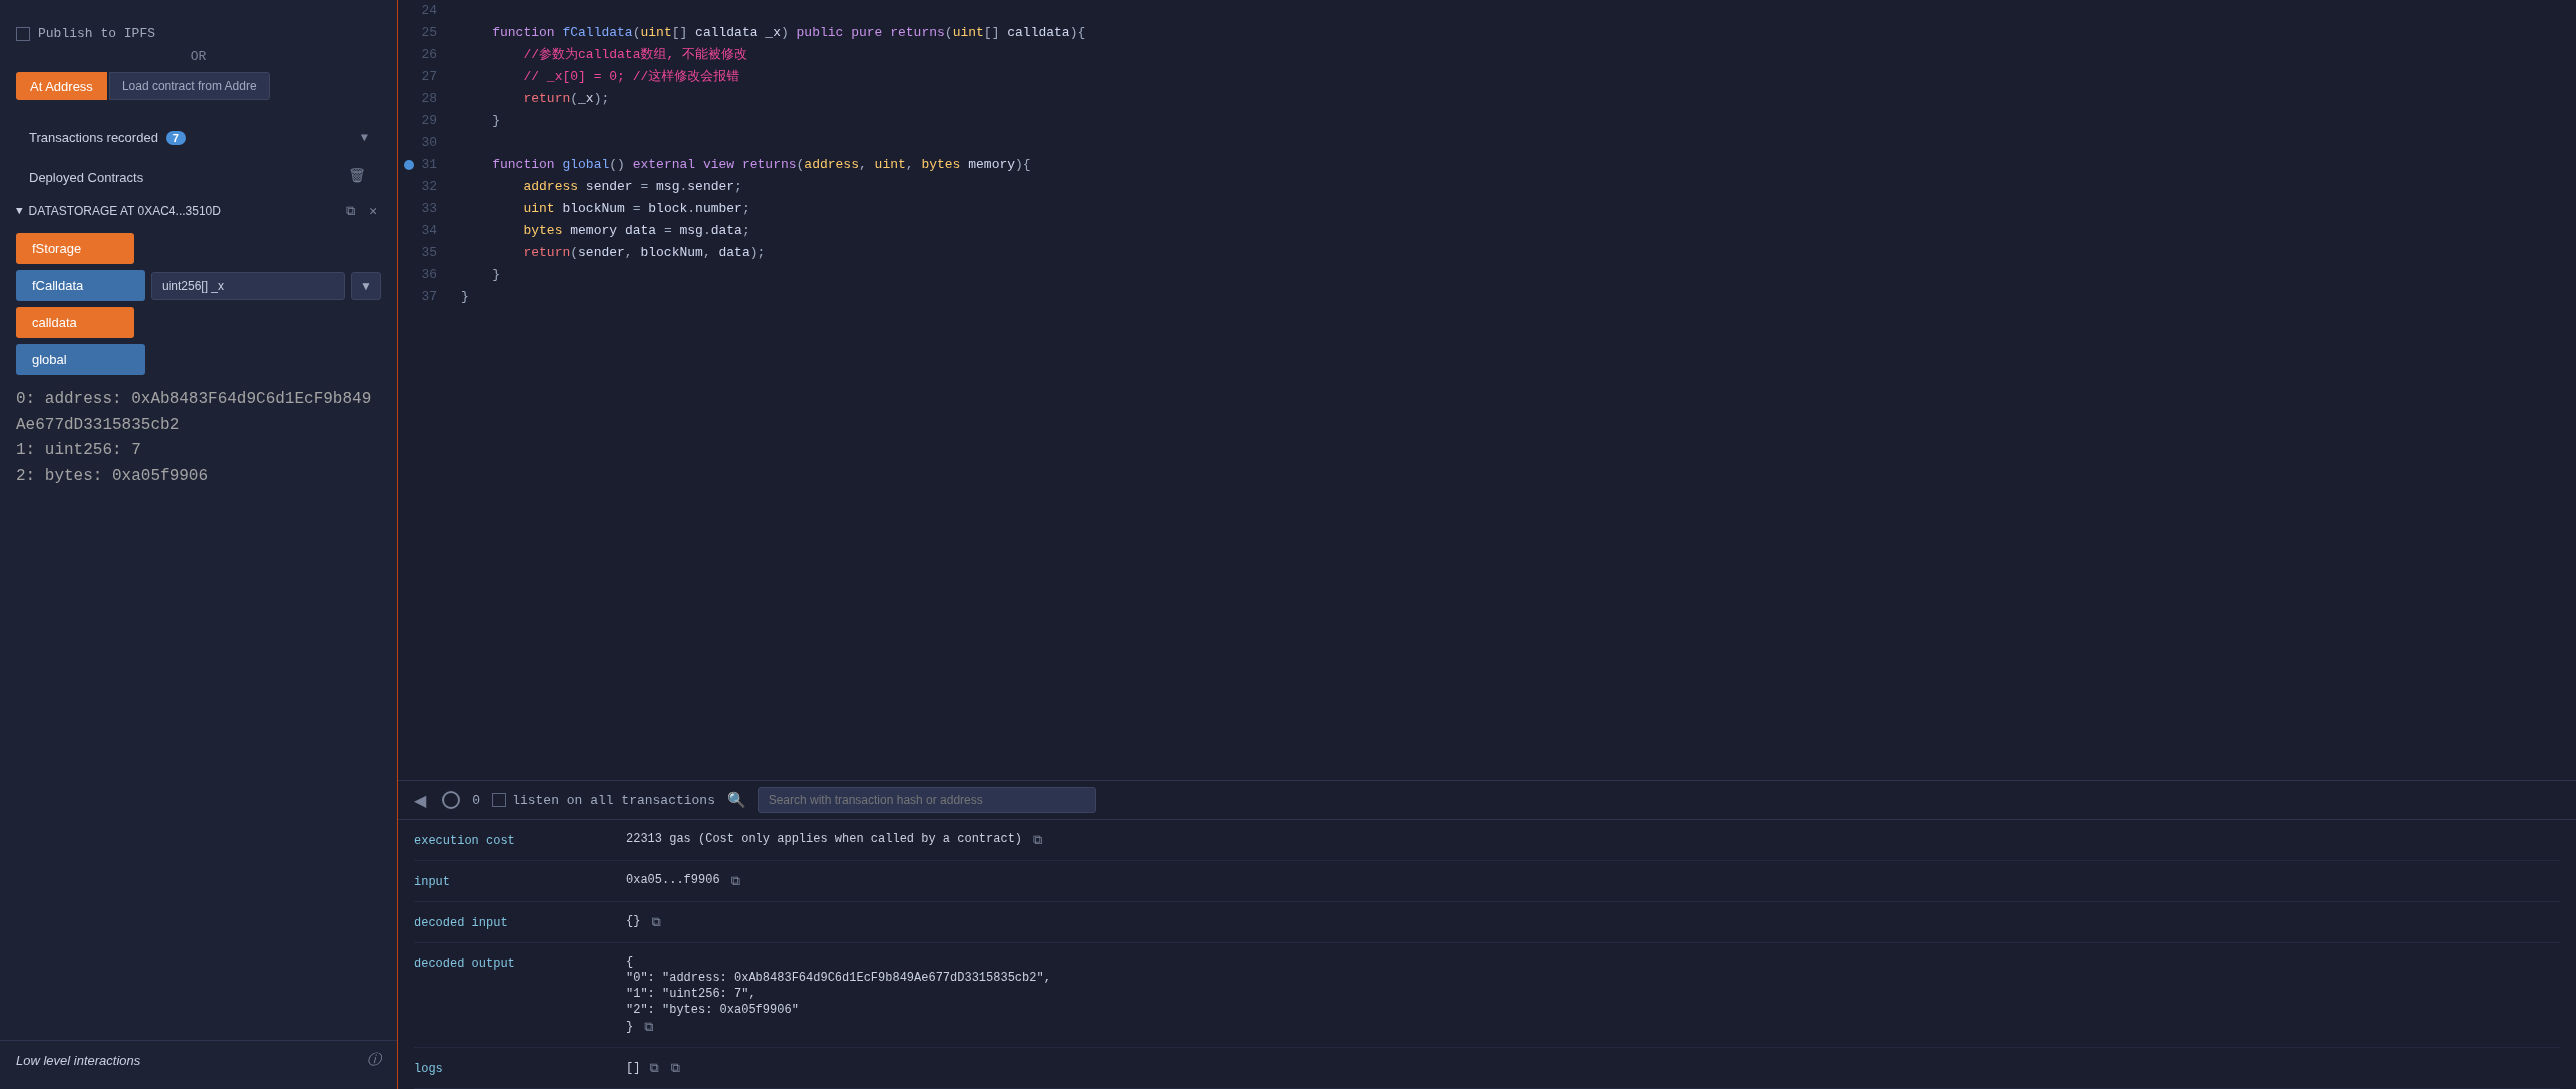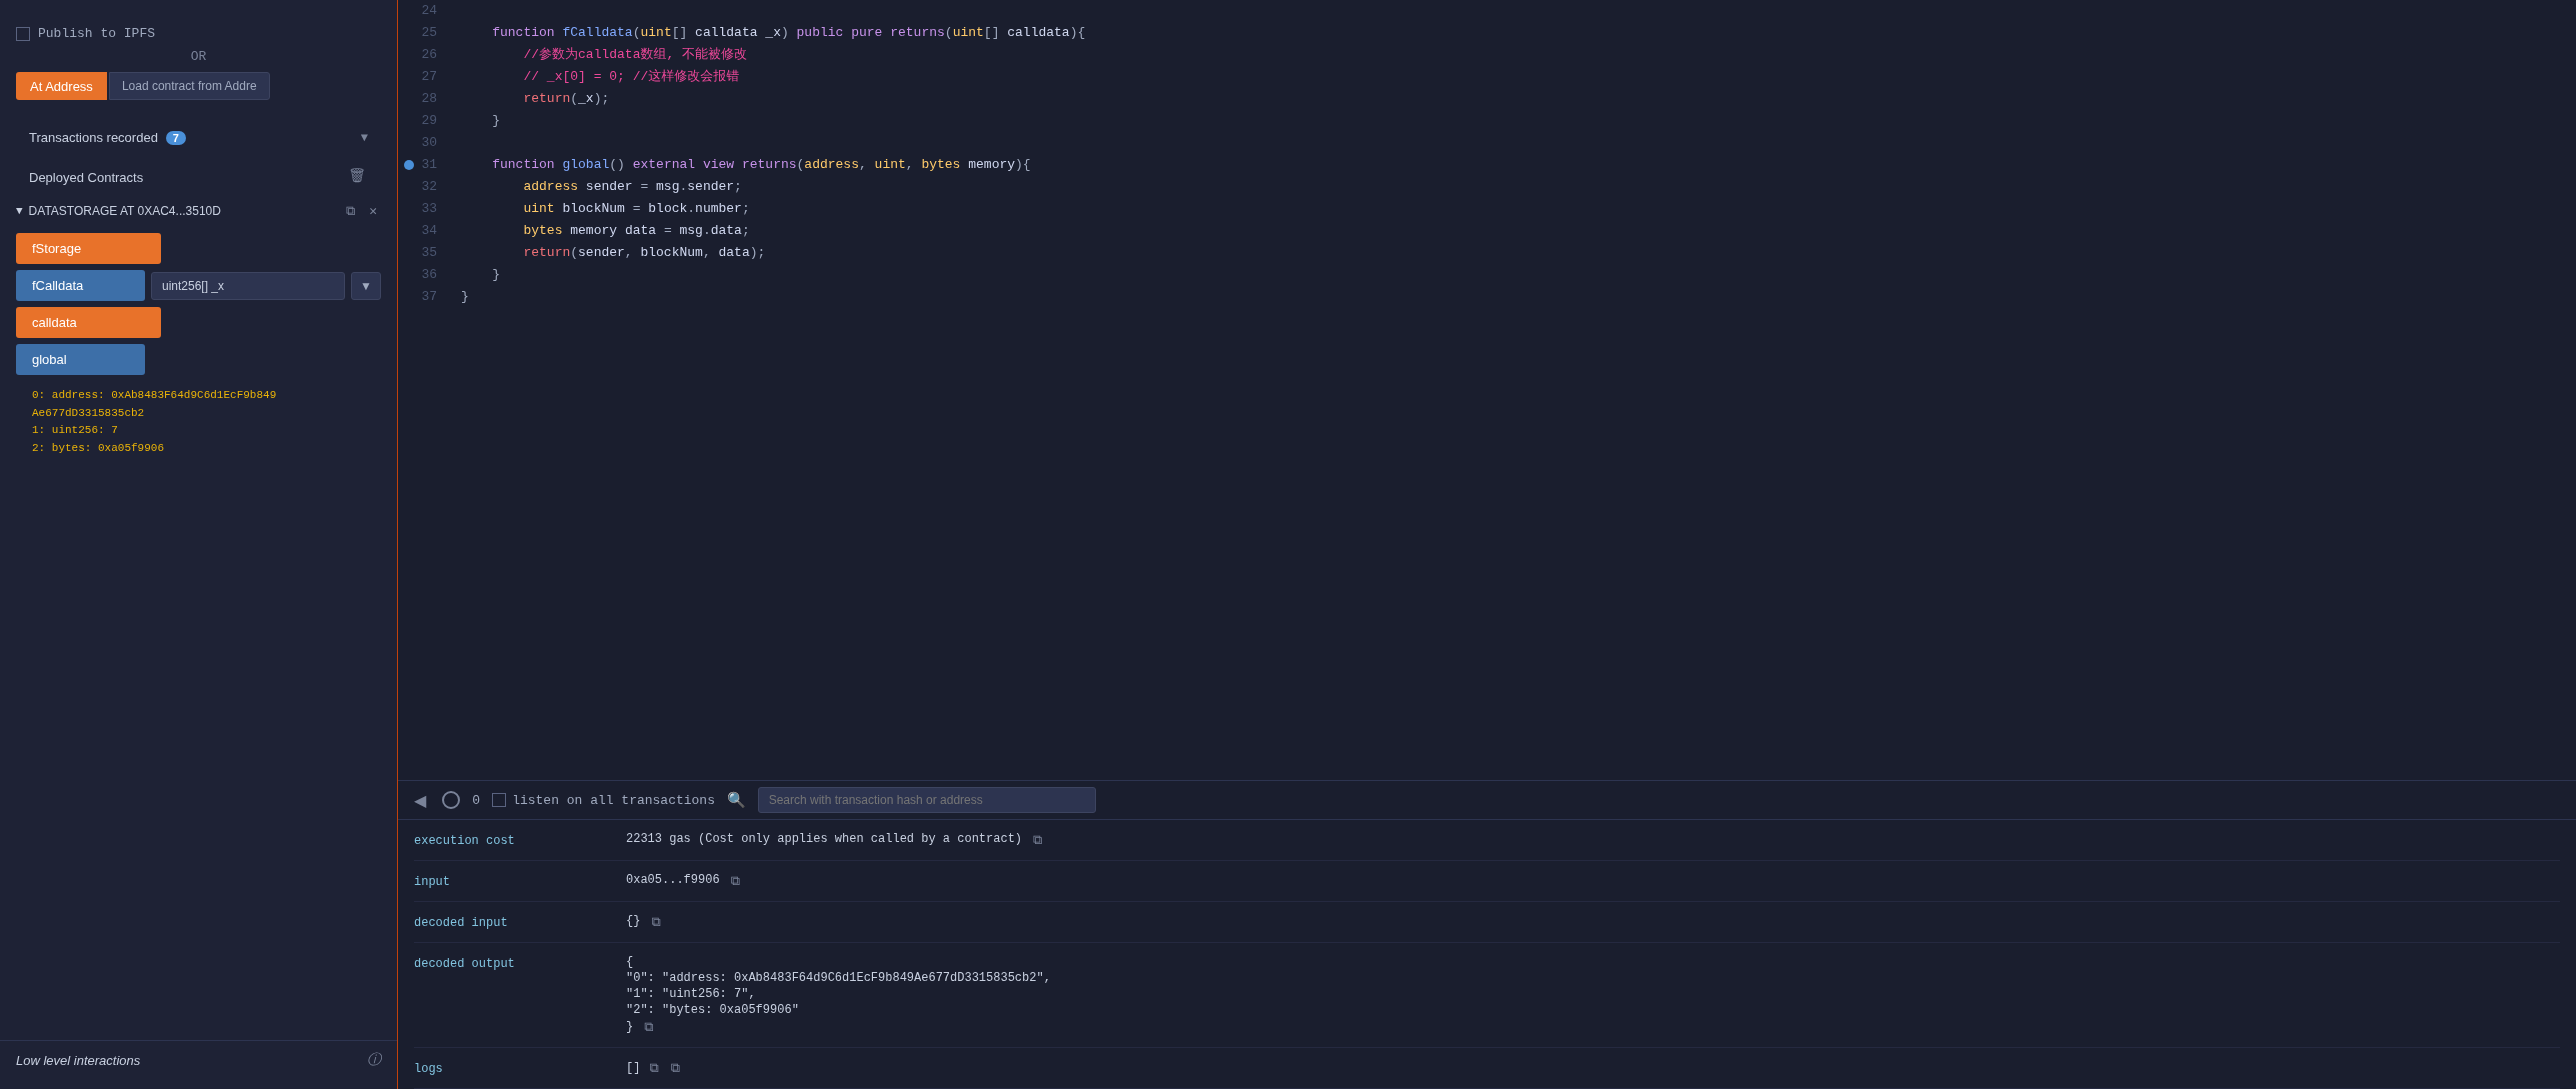--- a/index.html
+++ b/index.html
@@ -152,21 +152,21 @@
     .btn-function-orange {
       background: #e8722a;
       color: #fff;
       border: none;
       border-radius: 3px;
       padding: 8px 16px;
       cursor: pointer;
       font-size: 13px;
       font-weight: 500;
       text-align: left;
-      width: 145px;
+      width: 118px;
     }
     .btn-function-blue {
       background: #3d6fa8;
       color: #fff;
       border: none;
       border-radius: 3px;
       padding: 8px 16px;
       cursor: pointer;
       font-size: 13px;
       font-weight: 500;
@@ -190,23 +190,23 @@
       background: #2d3450;
       border: 1px solid #3d4460;
       color: #a0aabf;
       border-radius: 3px;
       padding: 6px 8px;
       cursor: pointer;
       font-size: 12px;
     }
 
     .output-area {
-      padding: 6px 32px;
-      font-size: 11px;
-      color: #eab308;
+      padding: 6px 16px;
+      font-size: 16px;
+      color: #a3a3a3;
       font-family: 'Courier New', monospace;
       line-height: 1.6;
     }
     .output-line {
       display: block;
     }
 
     .low-level-row {
       display: flex;
       align-items: center;

